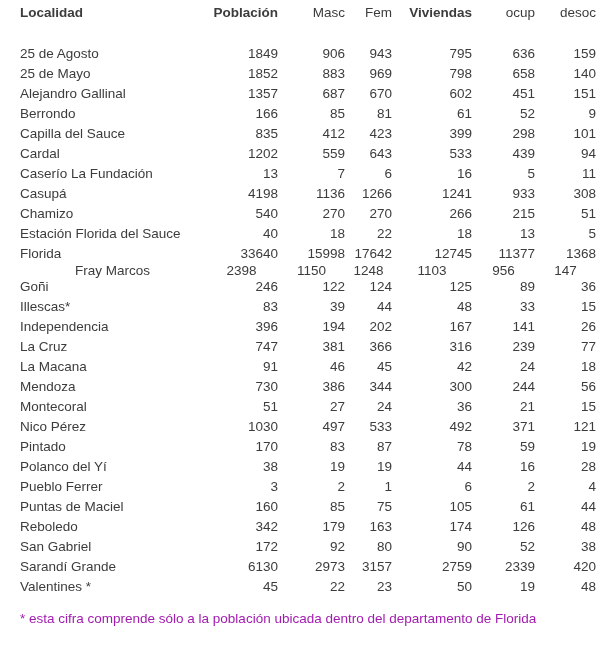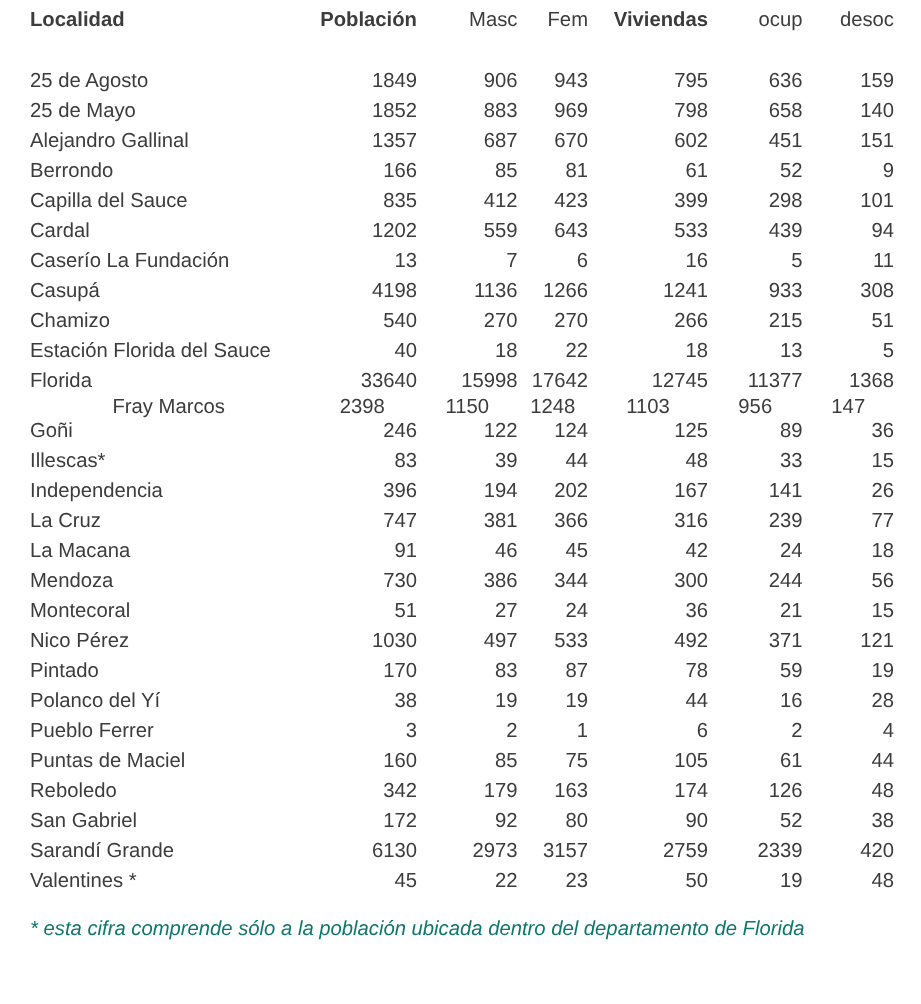--- a/index.html
+++ b/index.html
@@ -47,22 +47,21 @@
   }
   
   tbody tr:nth-child(12) td {
     height: 13px;
     line-height: 13px;
     text-align: center;
   }
   .footnote {
     margin: 14px 0 0 20px;
     font-size: 13.5px;
-    font-style: italic;
-    color: #0f766e;
+    color: #a21caf;
   }
   col.c-localidad { width: 185px; }
   col.c-poblacion { width: 73px; }
   col.c-masc      { width: 67px; }
   col.c-fem       { width: 47px; }
   col.c-viviendas { width: 80px; }
   col.c-ocup      { width: 63px; }
   col.c-desoc     { width: 61px; }
 </style>
 </head>

